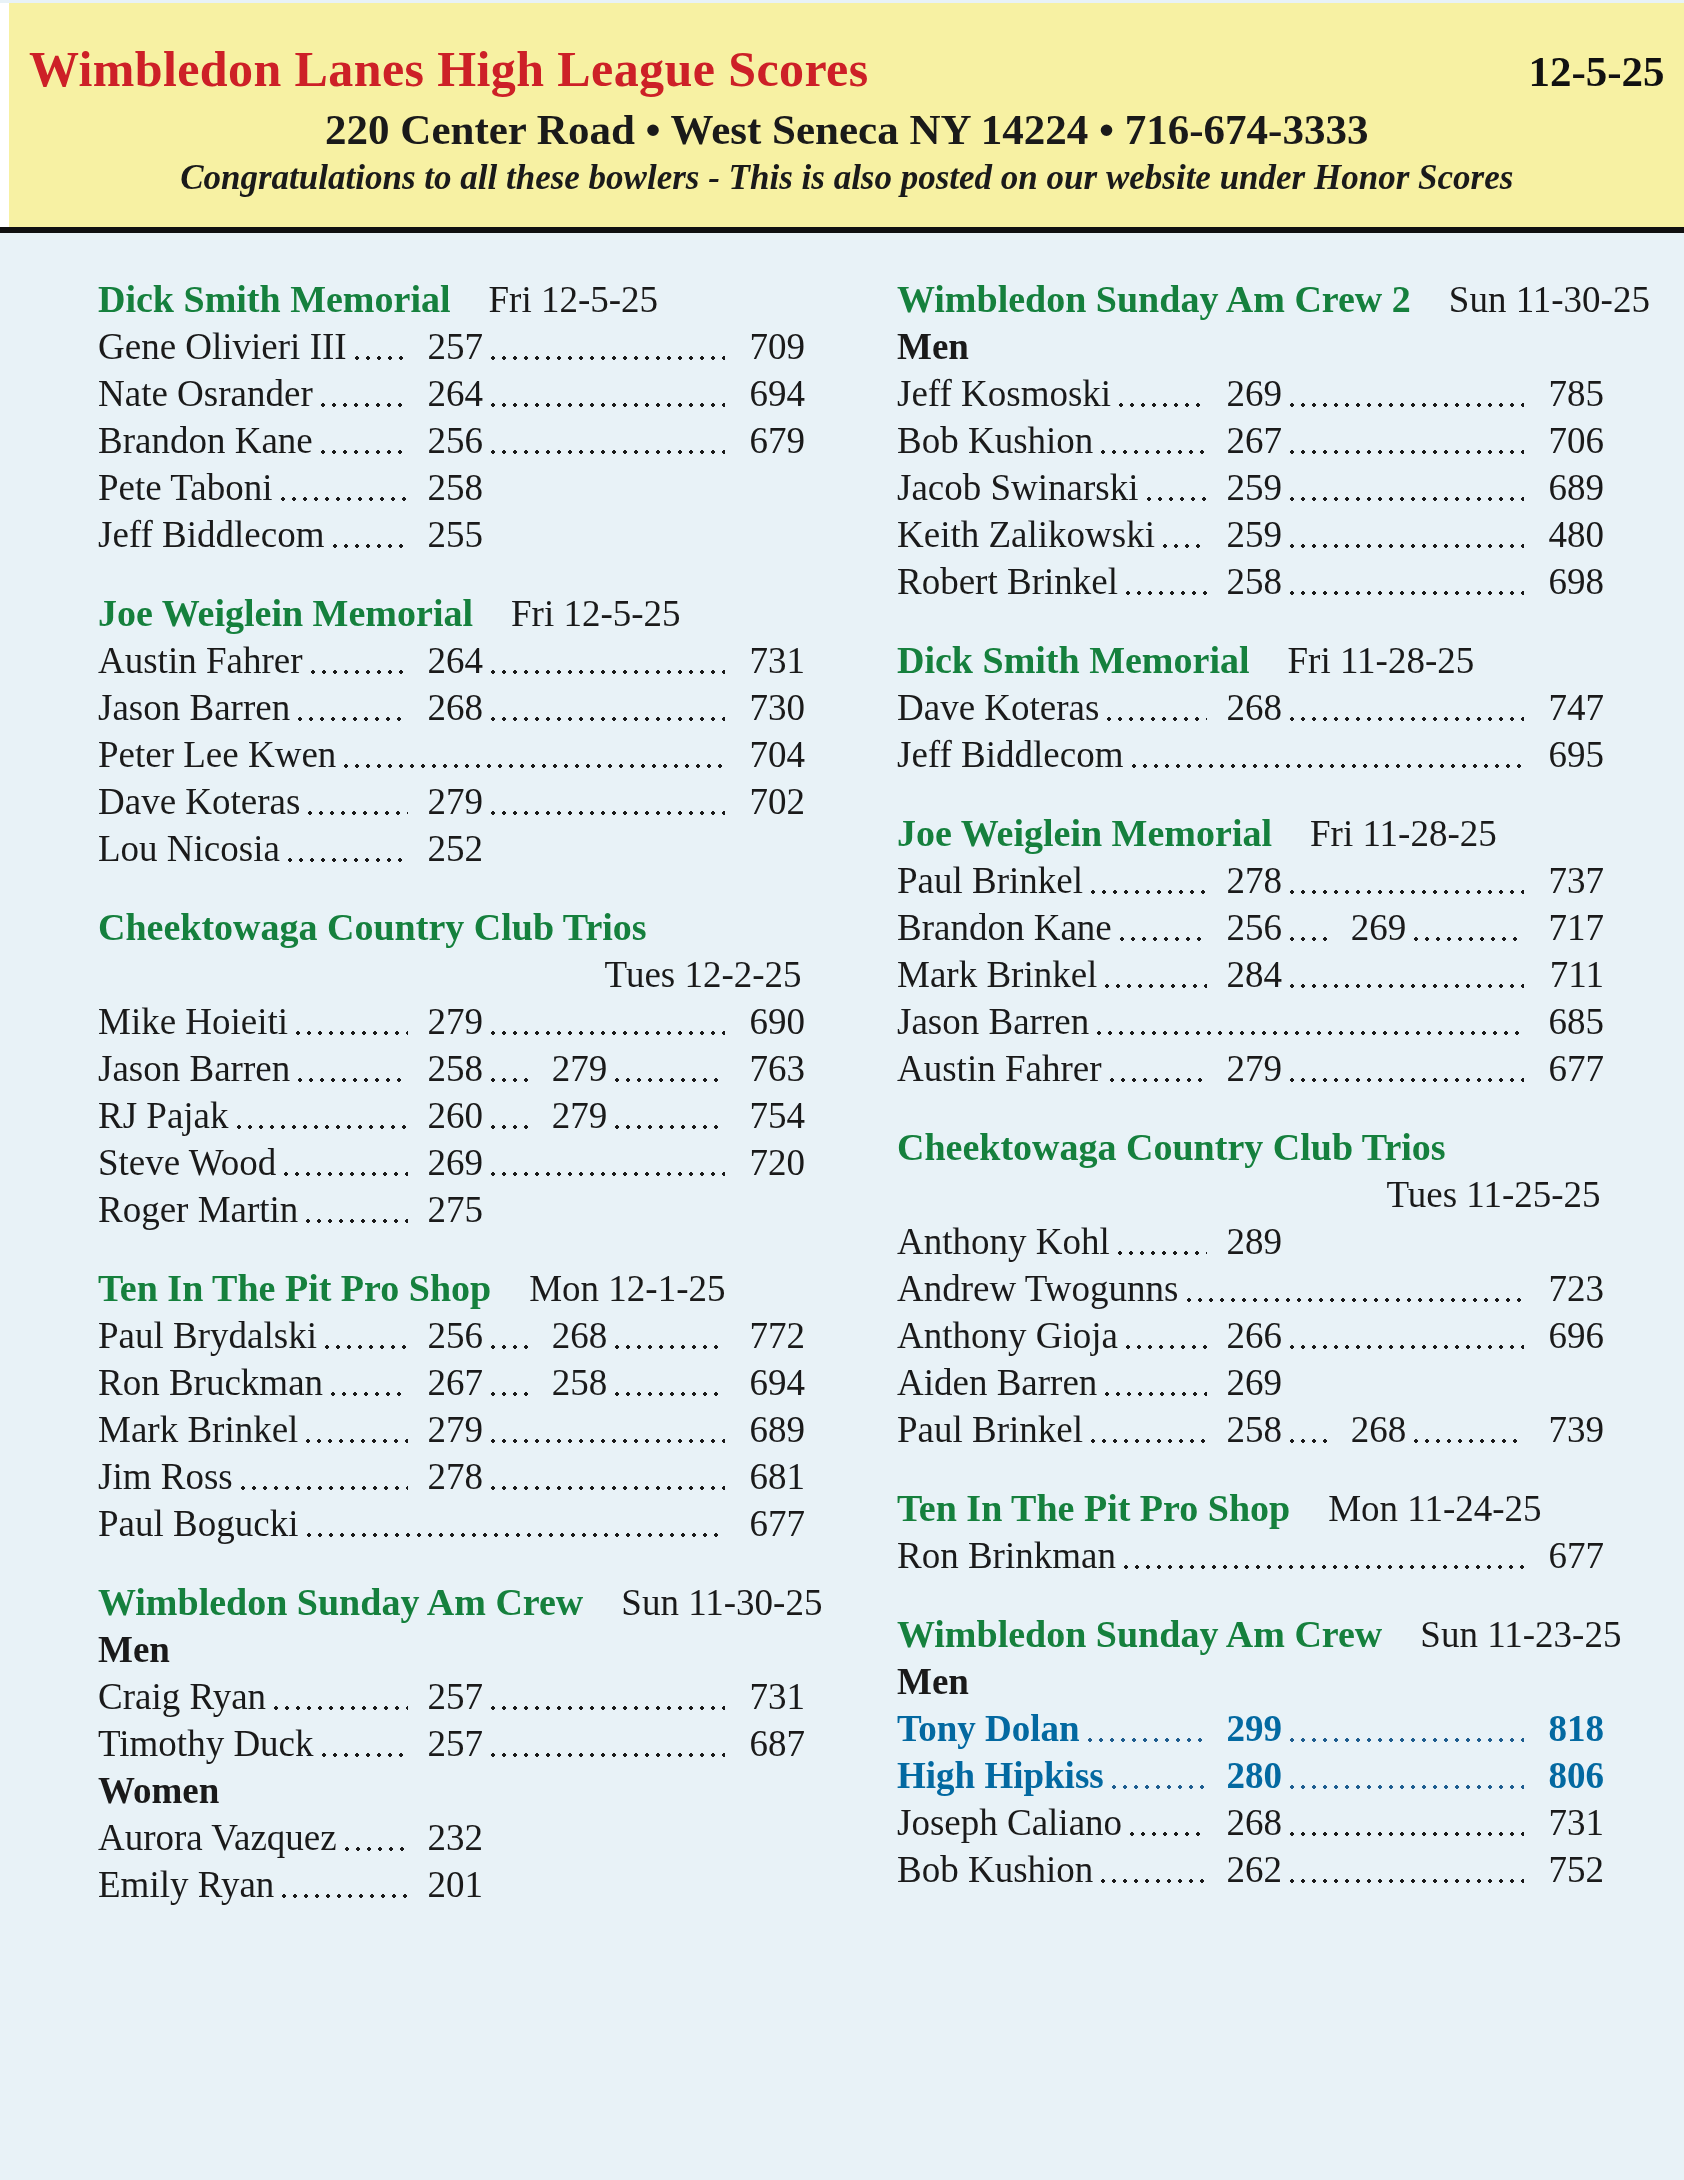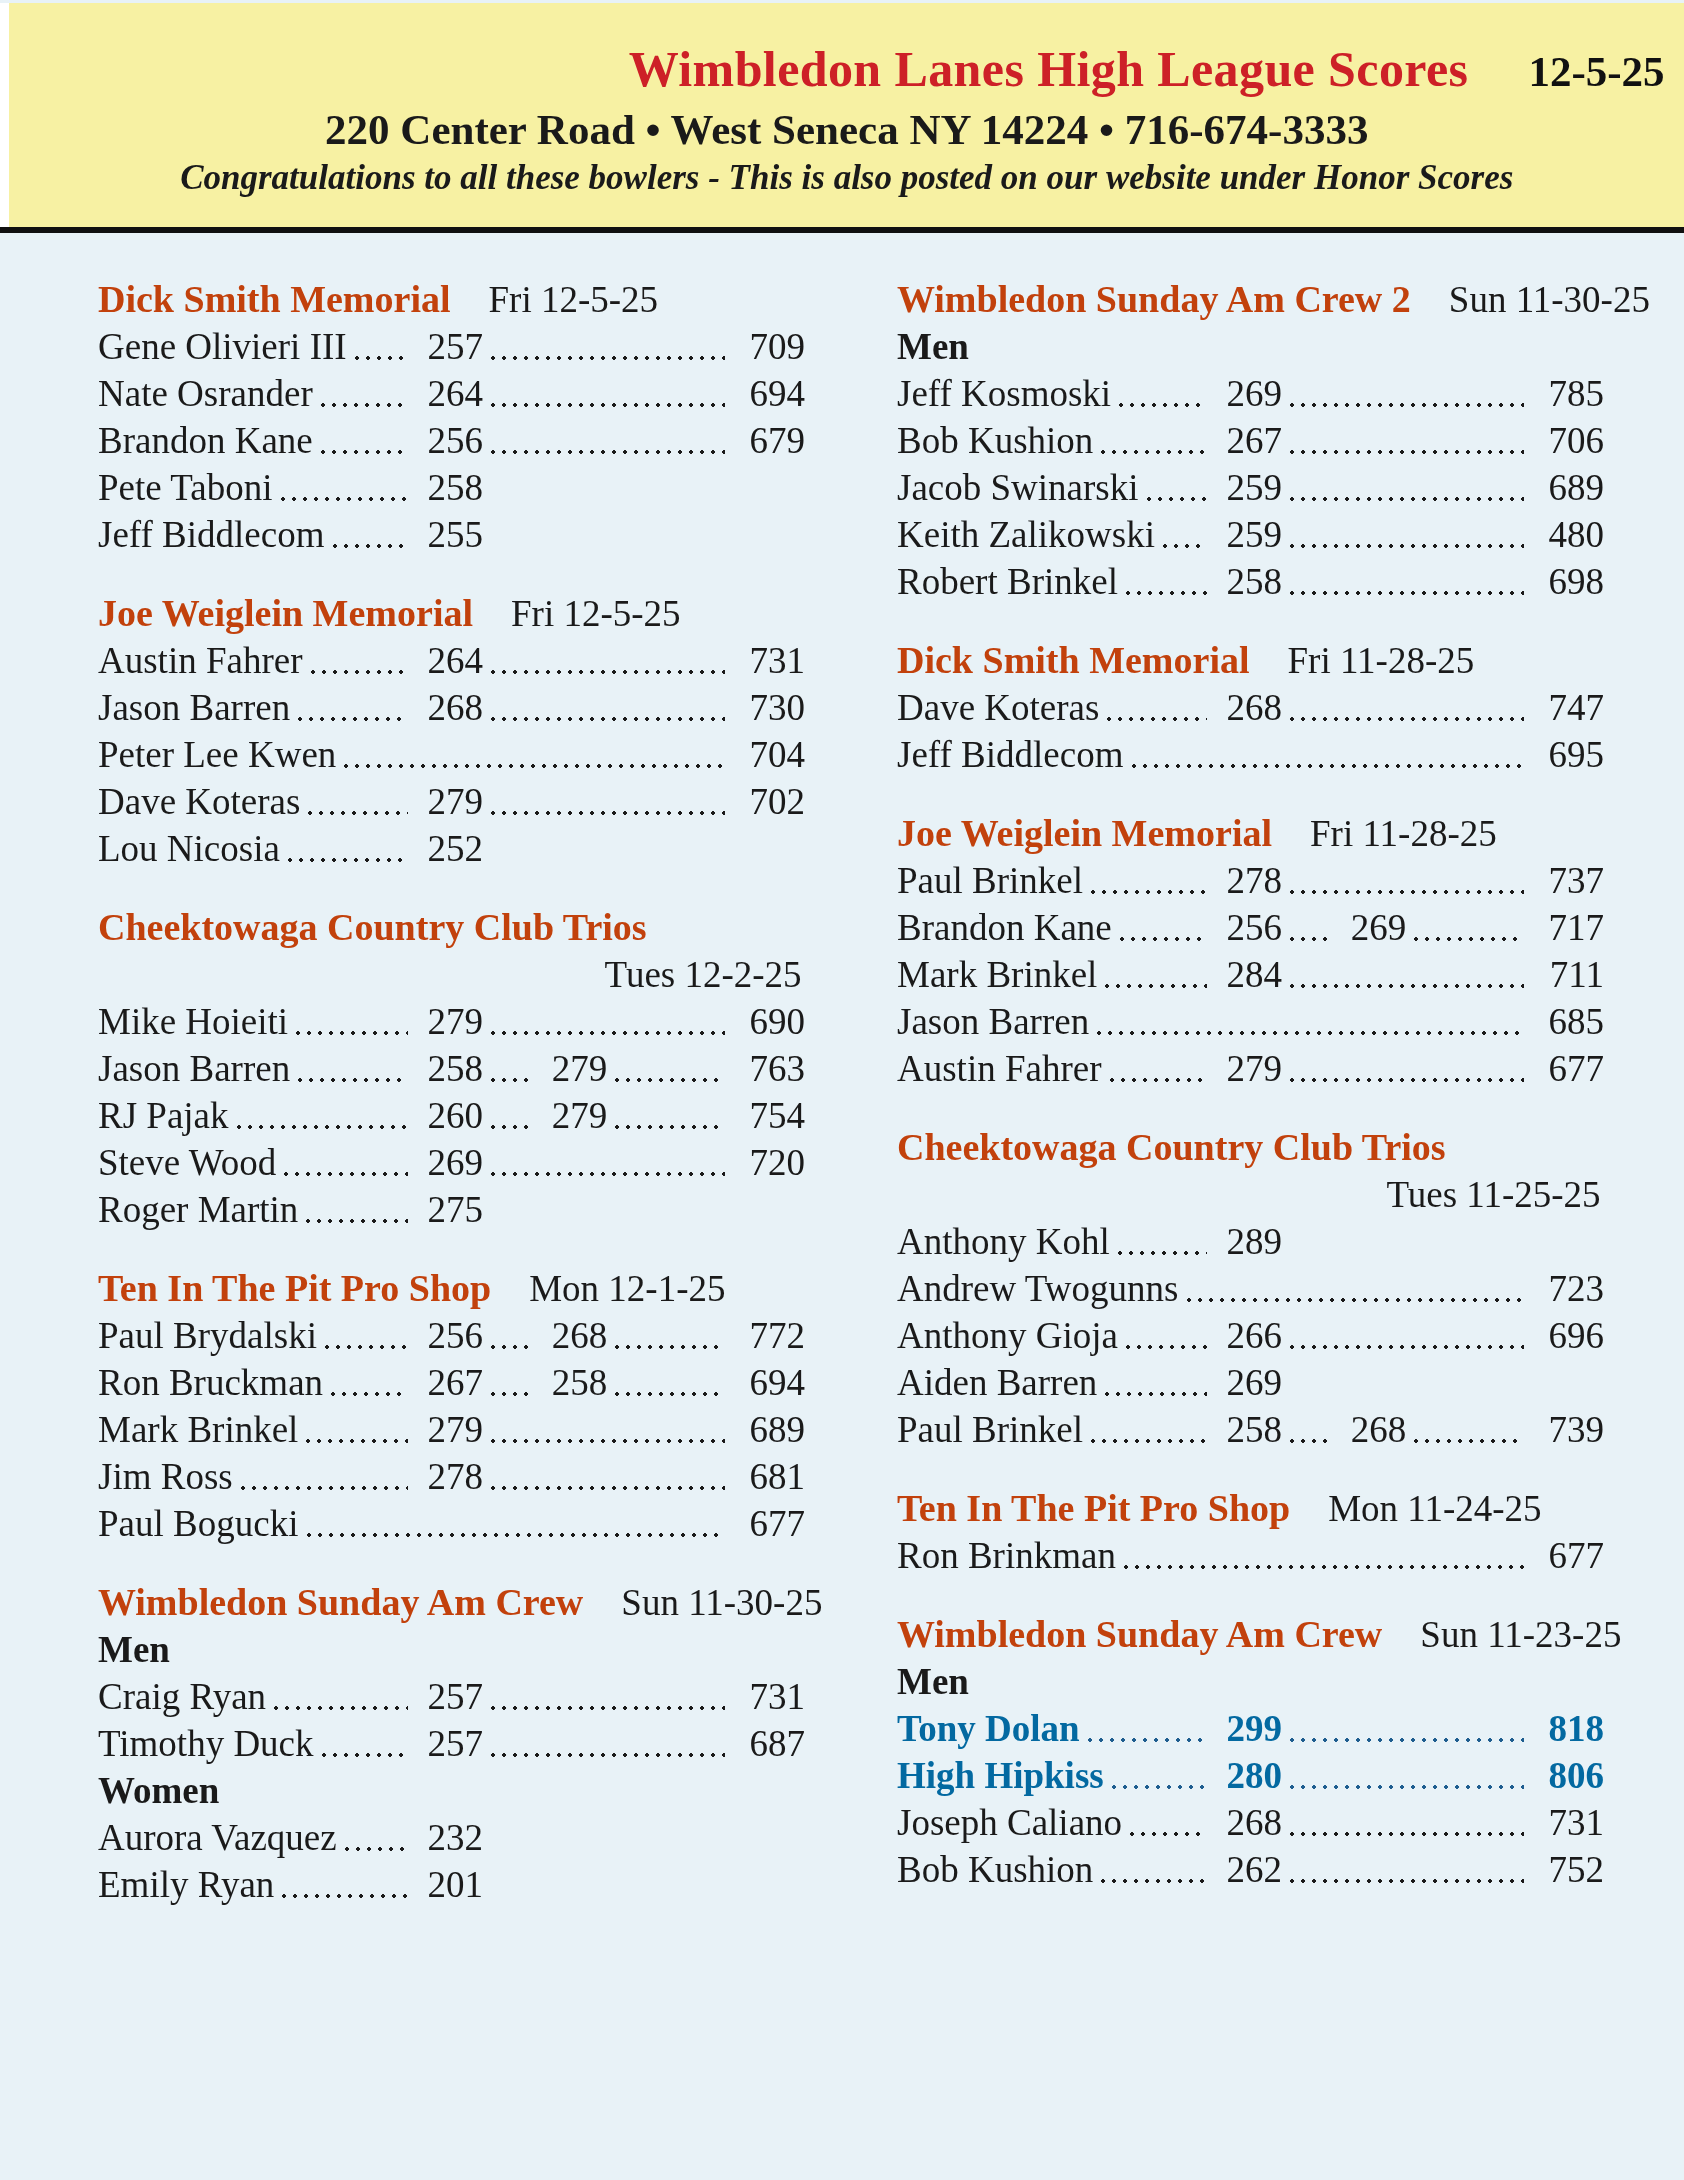--- a/index.html
+++ b/index.html
@@ -10,32 +10,32 @@
     color:#1a1a1a;
     overflow:hidden;
   }
   .header-wrap { background:#ffffff; border-bottom:6px solid #101010; }
   .header-yellow {
     margin-left:8.5px; margin-top:3.4px;
     background:#f7f1a3;
     padding:37px 20.4px 29px 20.4px;
     text-align:center;
   }
-  .title-line { display:flex; justify-content:flex-end; align-items:baseline; gap:60px; }
+  .title-line { display:flex; justify-content:space-between; align-items:baseline; gap:60px; }
   .doc-title { color:#cd2027; font-size:50px; font-weight:bold; letter-spacing:0.4px; }
   .doc-date { font-size:43px; font-weight:bold; color:#111; }
   .address { font-size:43px; font-weight:bold; margin-top:6.8px; }
   .social { font-size:35px; font-weight:bold; font-style:italic; color:#2f8f3e; margin-top:10.2px; }
   .congrats { font-size:35px; font-weight:bold; font-style:italic; margin-top:3.4px; }
 
   main { display:flex; padding:43px 0 0 98px; gap:92px; }
   .col { width:707px; flex:0 0 707px; }
   section { margin-bottom:32px; }
   .sec-head { display:flex; align-items:baseline; gap:38px; line-height:47px; }
-  .sec-title { color:#c2410c; font-weight:bold; font-size:38px; white-space:nowrap; }
+  .sec-title { color:#15803d; font-weight:bold; font-size:38px; white-space:nowrap; }
   .sec-date { font-size:37px; white-space:nowrap; }
   .sec-date-line { text-align:right; font-size:37px; line-height:47px; padding-right:3.4px; }
 
   .row { display:flex; line-height:47px; font-size:37px; }
   .row.subhead { font-weight:bold; }
   .lead { flex:0 0 385px; display:flex; min-width:0; }
   .name { white-space:nowrap; }
   .dots {
     flex:1 1 auto; min-width:20.4px; margin:0 5.1px;
     background-image:radial-gradient(circle 2px at 5.1px 35px, #1a1a1a 98%, transparent 100%);

